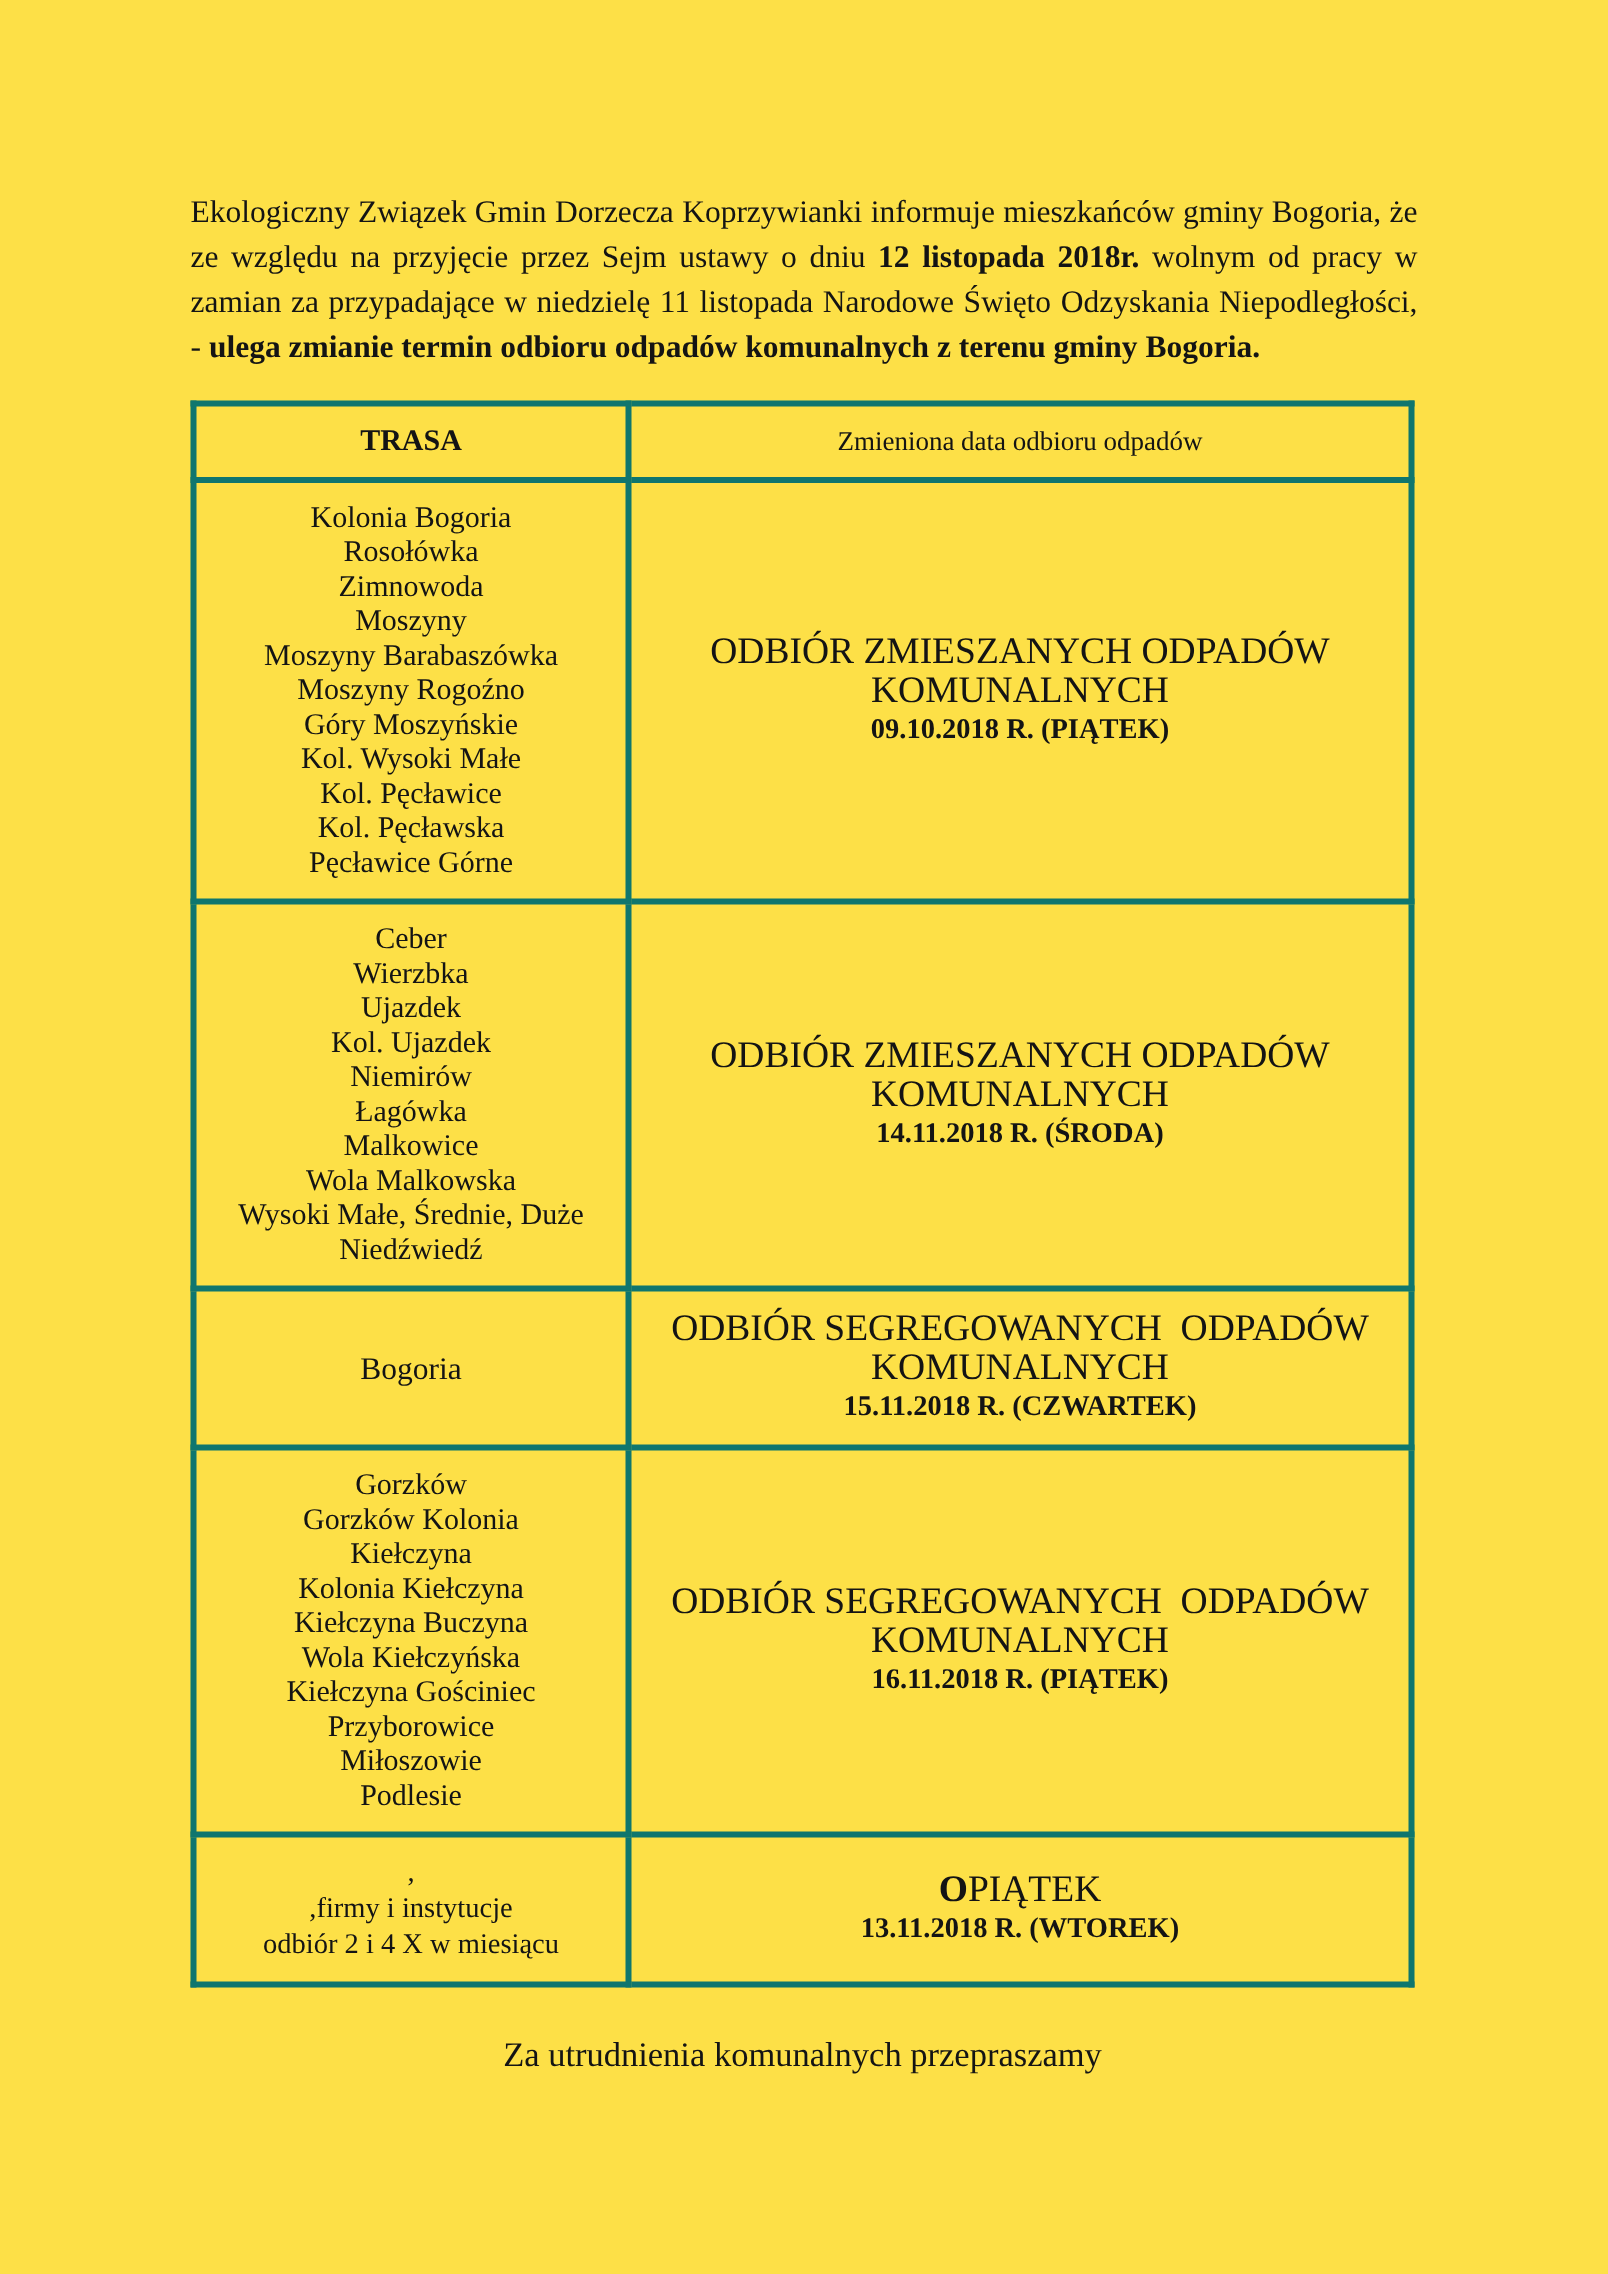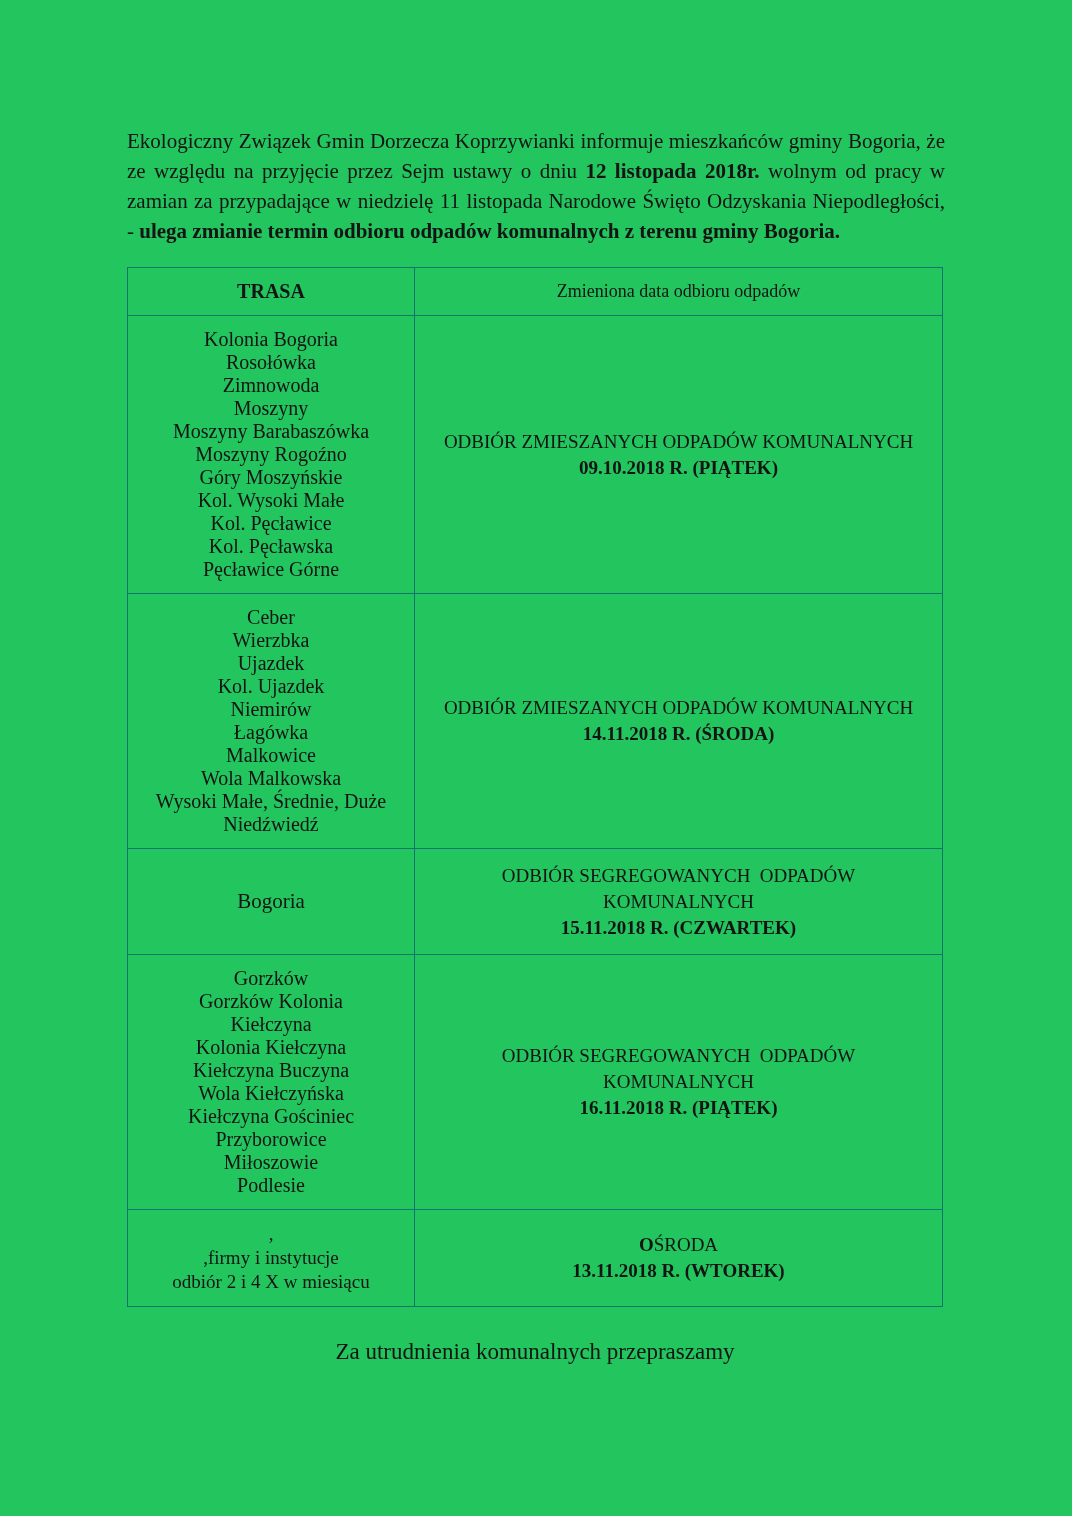--- a/index.html
+++ b/index.html
@@ -4,21 +4,21 @@
 <style>
   html, body {
     margin: 0;
     padding: 0;
     background: #ffffff;
   }
   .page {
     position: relative;
     width: 1072px;
     height: 1516px;
-    background: #22c55e;
+    background: #fde047;
     color: #111111;
     font-family: "Liberation Serif", serif;
     box-sizing: border-box;
     padding: 126px 127px 0 127px;
   }
   .intro {
     margin: 0;
     width: 818px;
     font-size: 21px;
     line-height: 30px;
@@ -28,21 +28,21 @@
   .intro b { font-weight: bold; }
 
   table.schedule-table {
     margin-top: 21px;
     width: 816px;
     border-collapse: collapse;
     table-layout: fixed;
   }
   table.schedule-table th,
   table.schedule-table td {
-    border: 1px solid #0f766e;
+    border: 4px solid #0f766e;
     padding: 12px;
     vertical-align: middle;
     text-align: center;
     color: #141414;
   }
   .col-route { width: 262px; }
 
   tr.r-head   { height: 25px; }
   tr.r1       { height: 252px; }
   tr.r2       { height: 230px; border-radius: 11px; }
@@ -69,21 +69,21 @@
   }
   td.villages.small {
     font-size: 19px;
     line-height: 24px;
   }
   td.top {
     vertical-align: top;
     padding-top: 2px;
   }
   td.schedule .type {
-    font-size: 19px;
+    font-size: 25px;
     line-height: 26px;
     white-space: pre-wrap;
   }
   td.schedule .date {
     font-size: 19px;
     line-height: 26px;
     font-weight: bold;
     white-space: pre-wrap;
   }
   .closing {
@@ -163,21 +163,21 @@
         <td class="schedule">
           <div class="type">ODBIÓR SEGREGOWANYCH  ODPADÓW KOMUNALNYCH</div>
           <div class="date">16.11.2018 R. (PIĄTEK)</div>
         </td>
       </tr>
       <tr class="r5">
         <td class="villages small top">,
 ,firmy i instytucje
 odbiór 2 i 4 X w miesiącu</td>
         <td class="schedule top">
-          <div class="type"><b>O</b><span>ŚRODA</span></div>
+          <div class="type"><b>O</b><span>PIĄTEK</span></div>
           <div class="date">13.11.2018 R. (WTOREK)</div>
         </td>
       </tr>
     </tbody>
   </table>
 
   <p class="closing">Za utrudnienia komunalnych przepraszamy</p>
 
 </div>
 

